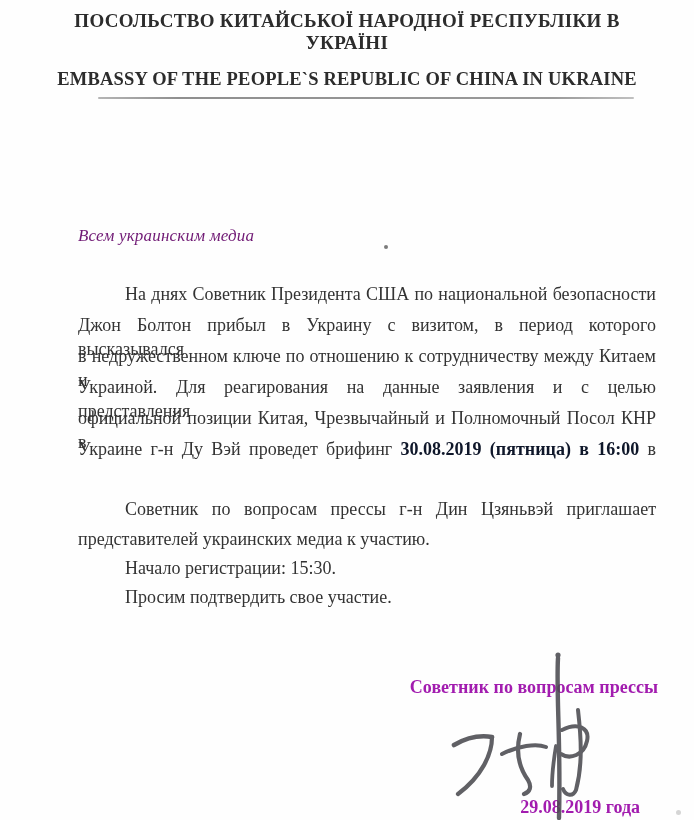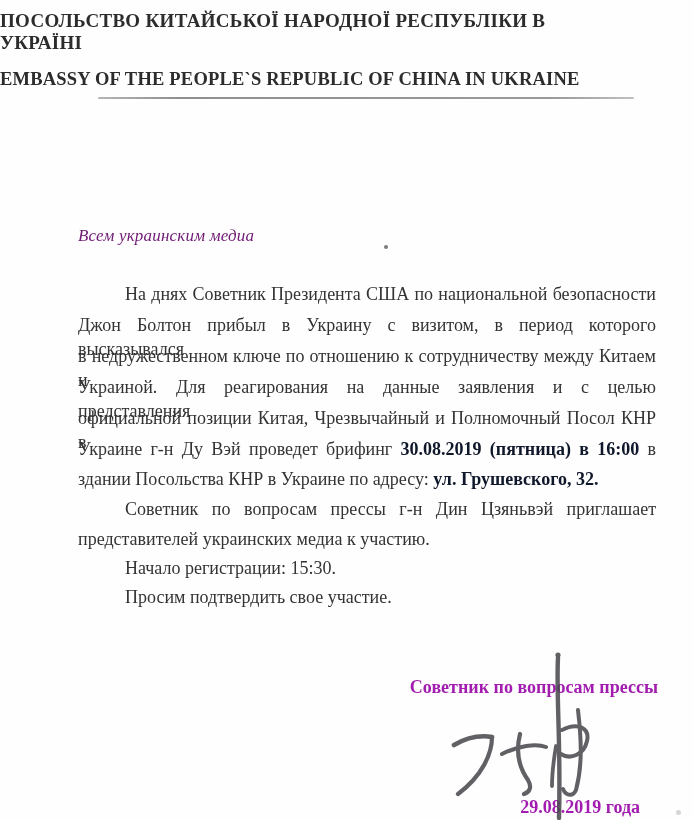--- a/index.html
+++ b/index.html
@@ -7,21 +7,21 @@
     position:relative;
     width:694px;height:820px;
     background:#fefefe;
     overflow:hidden;
     font-family:"Liberation Serif","DejaVu Serif",serif;
     color:#2f2f2f;
   }
   
   .letterhead{
     position:absolute;top:10px;left:0;width:694px;
-    text-align:left;
+    text-align:center;
   }
   .lh-uk{
     font-weight:bold;font-size:19px;line-height:22px;
     letter-spacing:.3px;color:#2c2c2c;
   }
   .lh-en{
     margin-top:14px;
     font-weight:bold;font-size:18.5px;line-height:22px;
     letter-spacing:.2px;color:#2c2c2c;
   }
@@ -83,21 +83,20 @@
 
   <div class="speck center"></div>
   <div class="speck corner"></div>
 
   <div class="line just" style="top:313px">Джон Болтон прибыл в Украину с визитом, в период которого высказывался</div>
   <div class="line just indent" style="top:282px">На днях Советник Президента США по национальной безопасности</div>
   <div class="line just" style="top:344px">в недружественном ключе по отношению к сотрудничеству между Китаем и</div>
   <div class="line just" style="top:375px">Украиной. Для реагирования на данные заявления и с целью представления</div>
   <div class="line just" style="top:406px">официальной позиции Китая, Чрезвычайный и Полномочный Посол КНР в</div>
   <div class="line just" style="top:437px"><span>Украине г-н Ду Вэй проведет брифинг </span><span class="b">30.08.2019 (пятница) в 16:00</span><span> в</span></div>
-  <div class="line" style="top:467px"><span>здании Посольства КНР в Украине по адресу: </span><span class="b">ул. Грушевского, 32.</span></div>
 
   <div class="line just indent" style="top:497px">Советник по вопросам прессы г-н Дин Цзяньвэй приглашает</div>
   <div class="line" style="top:527px">представителей украинских медиа к участию.</div>
 
   <div class="line indent" style="top:556px">Начало регистрации: 15:30.</div>
   <div class="line indent" style="top:585px">Просим подтвердить свое участие.</div>
 
   <div class="sig-line sig-title">Советник по вопросам прессы</div>
 
   <svg class="sig-svg" width="170" height="172" viewBox="0 0 170 172">

